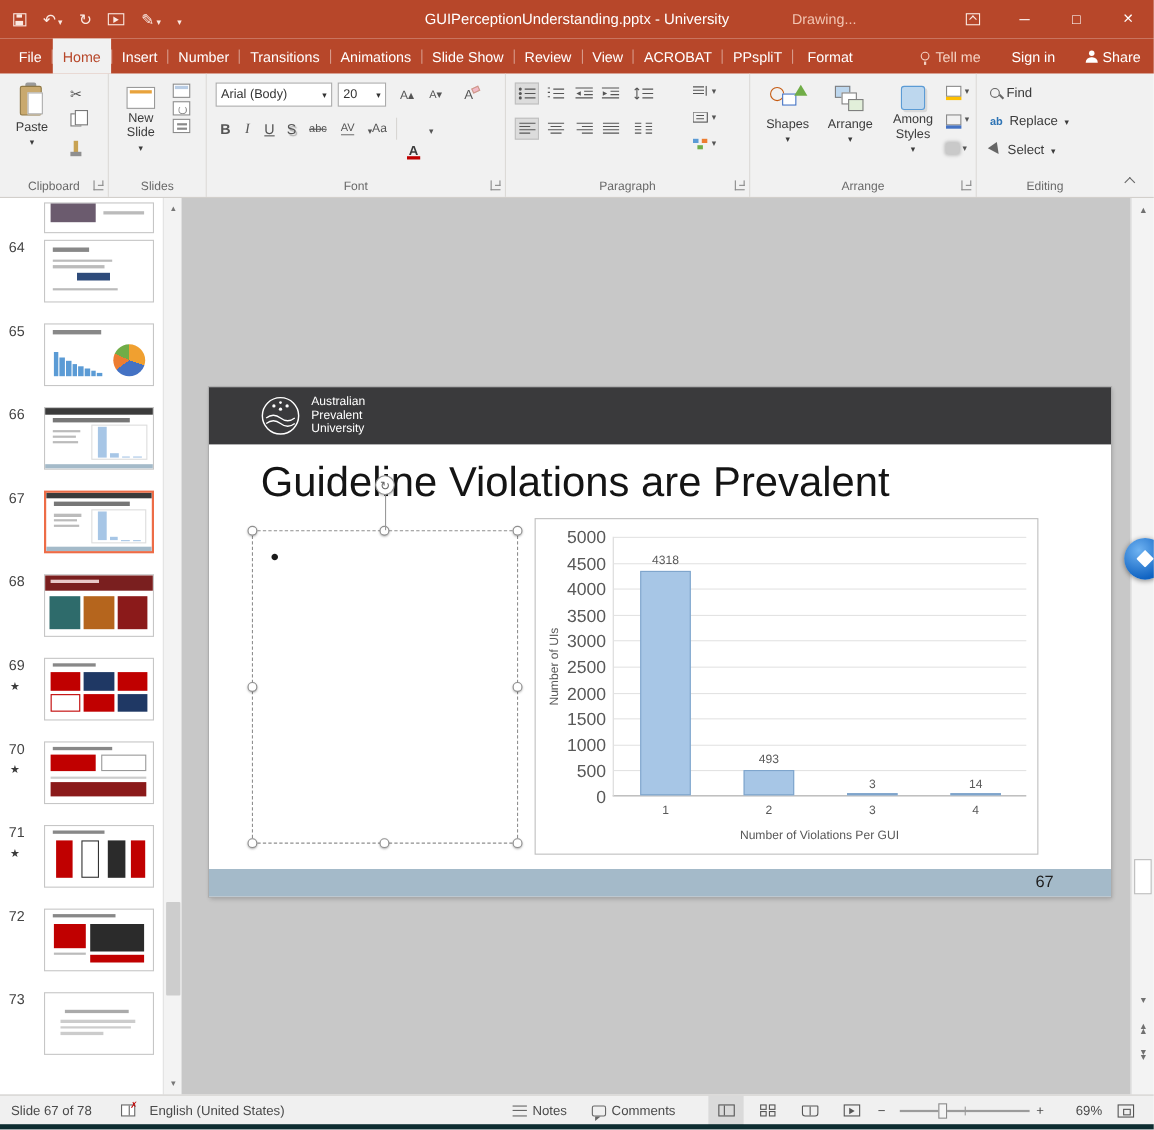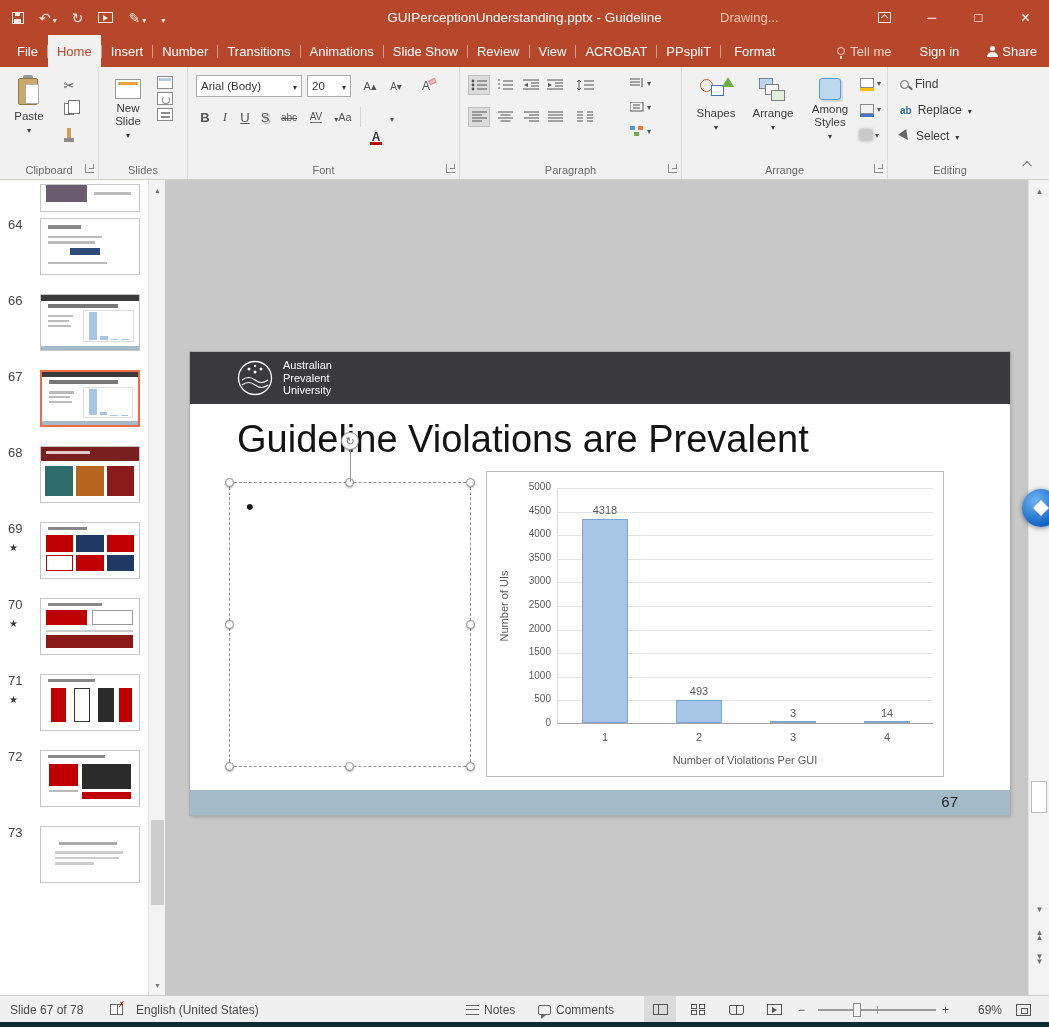--- a/index.html
+++ b/index.html
@@ -145,21 +145,21 @@
   .slide-footer { position:absolute; left:0; right:0; bottom:0; height:25px; background:#A4BAC9; }
   .slide-num { position:absolute; right:52px; top:3px; font-size:15px; color:#1E1E1E; }
 
   
   .chart-box { position:absolute; left:296px; top:119px; width:458px; height:306px; background:#FFF; border:1px solid #BFBFBF; z-index:2; }
   .chart-plot { position:absolute; left:70px; top:16px; width:376px; height:236px; border-left:1px solid #D9D9D9; border-bottom:1px solid #A6A6A6; }
   .gridline { position:absolute; left:0; right:0; height:1px; background:#E3E3E3; }
   .bar { position:absolute; bottom:0; border:1px solid; }
   .vlabel { position:absolute; text-align:center; font-size:11px; color:#595959; }
   .xtick { position:absolute; text-align:center; font-size:11px; color:#595959; }
-  .ytick { position:absolute; left:18px; width:46px; text-align:right; font-size:10px; color:#595959; }
+  .ytick { position:absolute; left:18px; width:46px; text-align:right; font-size:16px; color:#595959; }
   .chart-ytitle { position:absolute; left:17px; top:134px; transform:translate(-50%,-50%) rotate(-90deg); font-size:11px; color:#595959; white-space:nowrap; }
   .chart-xtitle { position:absolute; left:70px; width:376px; top:282px; text-align:center; font-size:11px; color:#595959; }
 
   
   .v-scroll { position:absolute; right:0; top:0; width:21px; bottom:0; background:#F3F3F3; border-left:1px solid #E3E3E3; }
   .vs-item { position:absolute; left:0; width:21px; height:18px; display:flex; align-items:center; justify-content:center; font-size:8px; color:#707070; }
   .vs-thumb { position:absolute; left:2px; width:16px; background:#FFFFFF; border:1px solid #BBBBBB; }
   .dbl { display:flex; flex-direction:column; line-height:5px; font-size:8px; }
 
   
@@ -213,21 +213,21 @@
           <span class="i-monitor"></span>
         </span>
       <span class="qi">
           <span>✎</span>
           <span class="g-caret"></span>
         </span>
       <span class="qi">
           <span class="g-caret"></span>
         </span>
     </div>
-    <div class="tb-title">GUIPerceptionUnderstanding.pptx - Guideline</div>
+    <div class="tb-title">GUIPerceptionUnderstanding.pptx - University</div>
     <div class="tb-context">Drawing...</div>
     <div class="win-controls">
       <div class="win-btn">
           <span class="i-ribbonopts"></span>
         </div>
       <div class="win-btn">─</div>
       <div class="win-btn">□</div>
       <div class="win-btn" style="font-size:16px">×</div>
     </div>
   </div>
@@ -513,20 +513,39 @@
         <div class="thumb-row">
           <div class="thumb-side">
             <div class="thumb-num">64</div>
           </div>
           <div class="thumb-box kind-text">
             <div style="position:absolute;left:7%;top:10%;width:34%;height:4px;background:#888"></div>
             <div style="position:absolute;left:7%;top:30%;width:55%;height:2.5px;background:#BBB"></div>
             <div style="position:absolute;left:7%;top:40%;width:48%;height:2.5px;background:#BBB"></div>
             <div style="position:absolute;left:30%;top:52%;width:30%;height:13%;background:#2E4B7A"></div>
             <div style="position:absolute;left:7%;top:78%;width:60%;height:2.5px;background:#BBB"></div>
+          </div>
+        </div>
+        <div class="thumb-row">
+          <div class="thumb-side">
+            <div class="thumb-num">65</div>
+          </div>
+          <div class="thumb-box kind-charts">
+            <div style="position:absolute;left:7%;top:9%;width:45%;height:4px;background:#888"></div>
+            <div style="position:absolute;left:8%;bottom:14%;width:45%;height:45%;display:flex;align-items:flex-end;gap:1px">
+              <i style="flex:1;background:#5B9BD5;height:90%"></i>
+              <i style="flex:1;background:#5B9BD5;height:72%"></i>
+              <i style="flex:1;background:#5B9BD5;height:58%"></i>
+              <i style="flex:1;background:#5B9BD5;height:46%"></i>
+              <i style="flex:1;background:#5B9BD5;height:36%"></i>
+              <i style="flex:1;background:#5B9BD5;height:28%"></i>
+              <i style="flex:1;background:#5B9BD5;height:20%"></i>
+              <i style="flex:1;background:#5B9BD5;height:12%"></i>
+            </div>
+            <div style="position:absolute;right:7%;top:32%;width:29px;height:29px;border-radius:50%;background:conic-gradient(#F0A030 0 30%,#4472C4 30% 65%,#ED7D31 65% 82%,#70AD47 82% 100%)"></div>
           </div>
         </div>
         <div class="thumb-row">
           <div class="thumb-side">
             <div class="thumb-num">66</div>
           </div>
           <div class="thumb-box kind-barchart">
             <div style="position:absolute;left:0;top:0;right:0;height:10%;background:#3B3B3B"></div>
             <div style="position:absolute;left:7%;top:16%;width:72%;height:4px;background:#777"></div>
             <div style="position:absolute;left:7%;top:36%;width:26%;height:2.5px;background:#BBB"></div>

